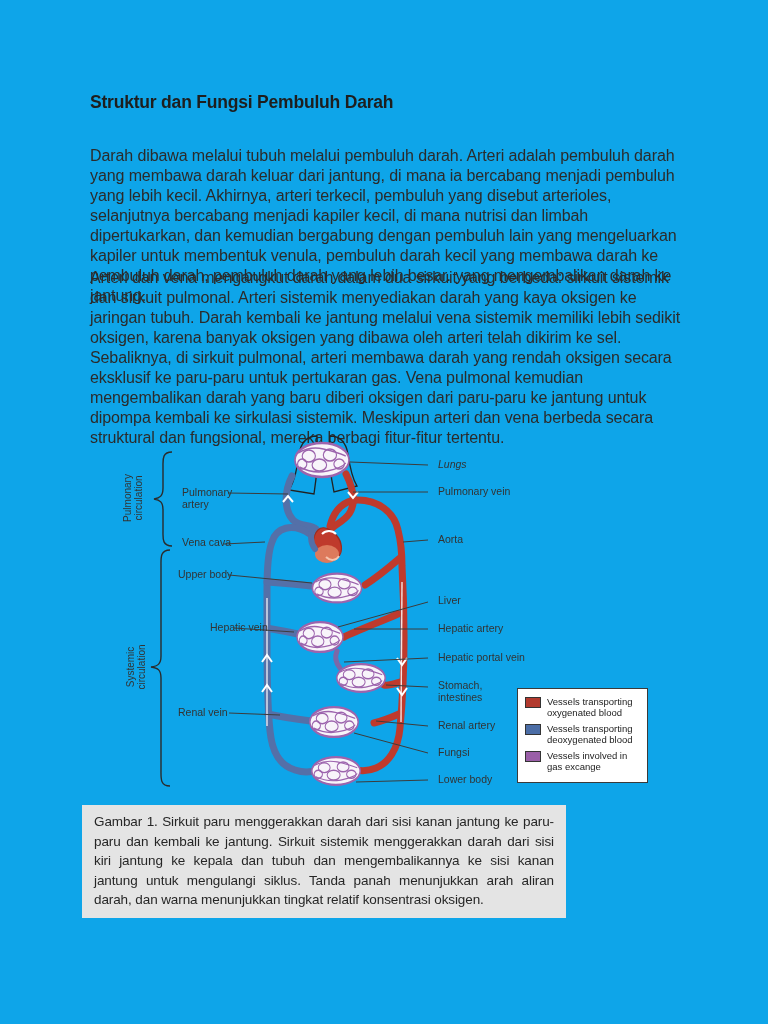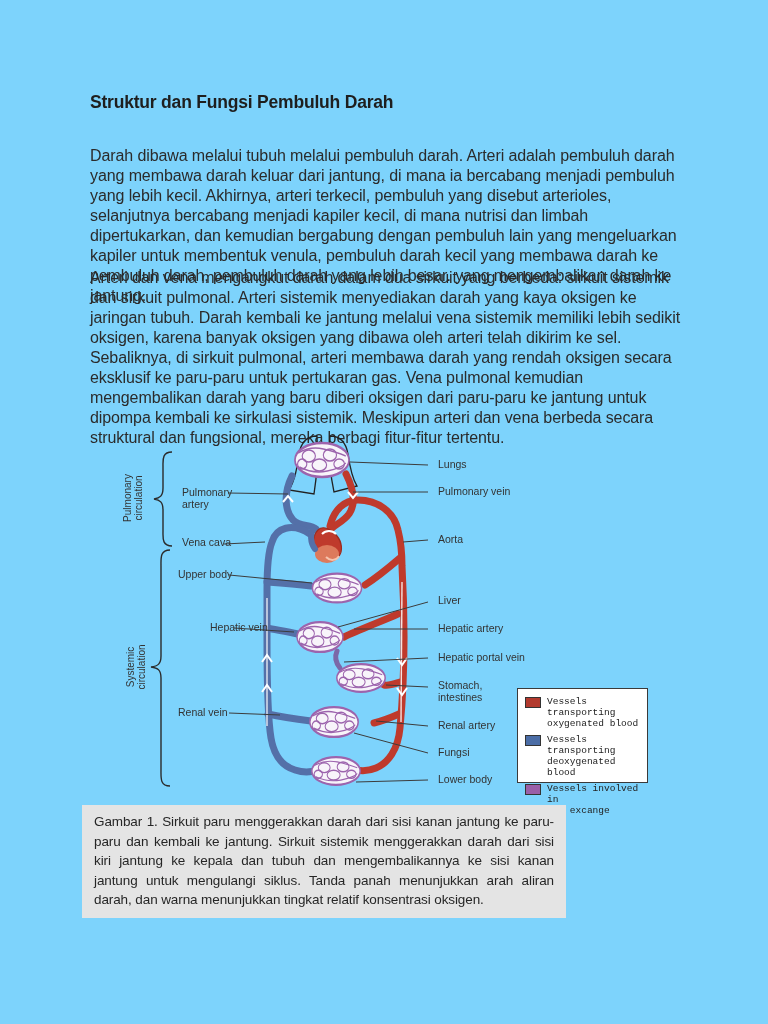--- a/index.html
+++ b/index.html
@@ -1,35 +1,35 @@
 <!DOCTYPE html>
 <html><head>
 <meta charset="utf-8">
 <style>
   html,body{margin:0;padding:0;background:#ffffff;}
-  .page{position:relative;width:768px;height:1024px;background:#7dd3fc;overflow:hidden;
+  .page{position:relative;width:768px;height:1024px;background:#0ea5e9;overflow:hidden;
         font-family:"Liberation Sans","DejaVu Sans",sans-serif;}
   .title{position:absolute;left:90px;top:92px;font-size:17.5px;font-weight:700;color:#1e1e1e;
          letter-spacing:-0.2px;margin:0;}
   .body-para{position:absolute;left:90px;width:592px;margin:0;font-size:16px;line-height:20px;
          color:#2b2b2b;letter-spacing:-0.1px;text-align:left;}
   .para1{top:146px;}
   .para2{top:268px;}
   .figure{position:absolute;left:90px;top:430px;width:570px;height:370px;}
   .figure svg{position:absolute;left:0;top:0;}
   .lbl{position:absolute;font-size:10.5px;line-height:12px;color:#333333;white-space:nowrap;}
   .lbl span{display:block;}
   .vlbl{position:absolute;width:80px;height:24px;text-align:center;font-size:10px;line-height:11px;
         color:#333333;transform:rotate(-90deg);}
   .vlbl span{display:block;}
   .legend{position:absolute;left:427px;top:258px;width:131px;height:95px;box-sizing:border-box;
           background:#ffffff;border:1.5px solid #3a3a3a;padding:7px 6px 5px 7px;}
   .legend-item{display:flex;gap:6px;margin-bottom:5px;}
   .swatch{flex:0 0 auto;width:14px;height:9px;border:1px solid #333;margin-top:1px;}
-  .legend-text{font-size:9.5px;line-height:11px;color:#222222;font-family:Liberation Mono, monospace;}
+  .legend-text{font-size:9.5px;line-height:11px;color:#222222;}
   .legend-text span{display:block;}
   .caption{position:absolute;left:82px;top:805px;width:484px;box-sizing:border-box;
            padding:7px 12px 8px 12px;font-size:13.5px;line-height:19.5px;color:#262626;
            text-align:justify;letter-spacing:-0.1px;}
 </style>
 </head>
 <body>
 
 <div class="page">
 
@@ -140,21 +140,21 @@
 
     <div class="lbl" style="left:92px;top:56px;">
       <span>Pulmonary</span>
       <span>artery</span>
     </div>
     <div class="lbl" style="left:92px;top:106px;">Vena cava</div>
     <div class="lbl" style="left:88px;top:138px;">Upper body</div>
     <div class="lbl" style="left:88px;top:191px;padding-left:32px;">Hepatic vein</div>
     <div class="lbl" style="left:88px;top:276px;">Renal vein</div>
 
-    <div class="lbl" style="left:348px;top:28px;">Lungs</div>
+    <div class="lbl" style="left:348px;top:28px;font-style:italic;">Lungs</div>
     <div class="lbl" style="left:348px;top:55px;">Pulmonary vein</div>
     <div class="lbl" style="left:348px;top:103px;">Aorta</div>
     <div class="lbl" style="left:348px;top:164px;">Liver</div>
     <div class="lbl" style="left:348px;top:192px;">Hepatic artery</div>
     <div class="lbl" style="left:348px;top:221px;">Hepatic portal vein</div>
     <div class="lbl" style="left:348px;top:249px;">
       <span>Stomach,</span>
       <span>intestines</span>
     </div>
     <div class="lbl" style="left:348px;top:289px;">Renal artery</div>

